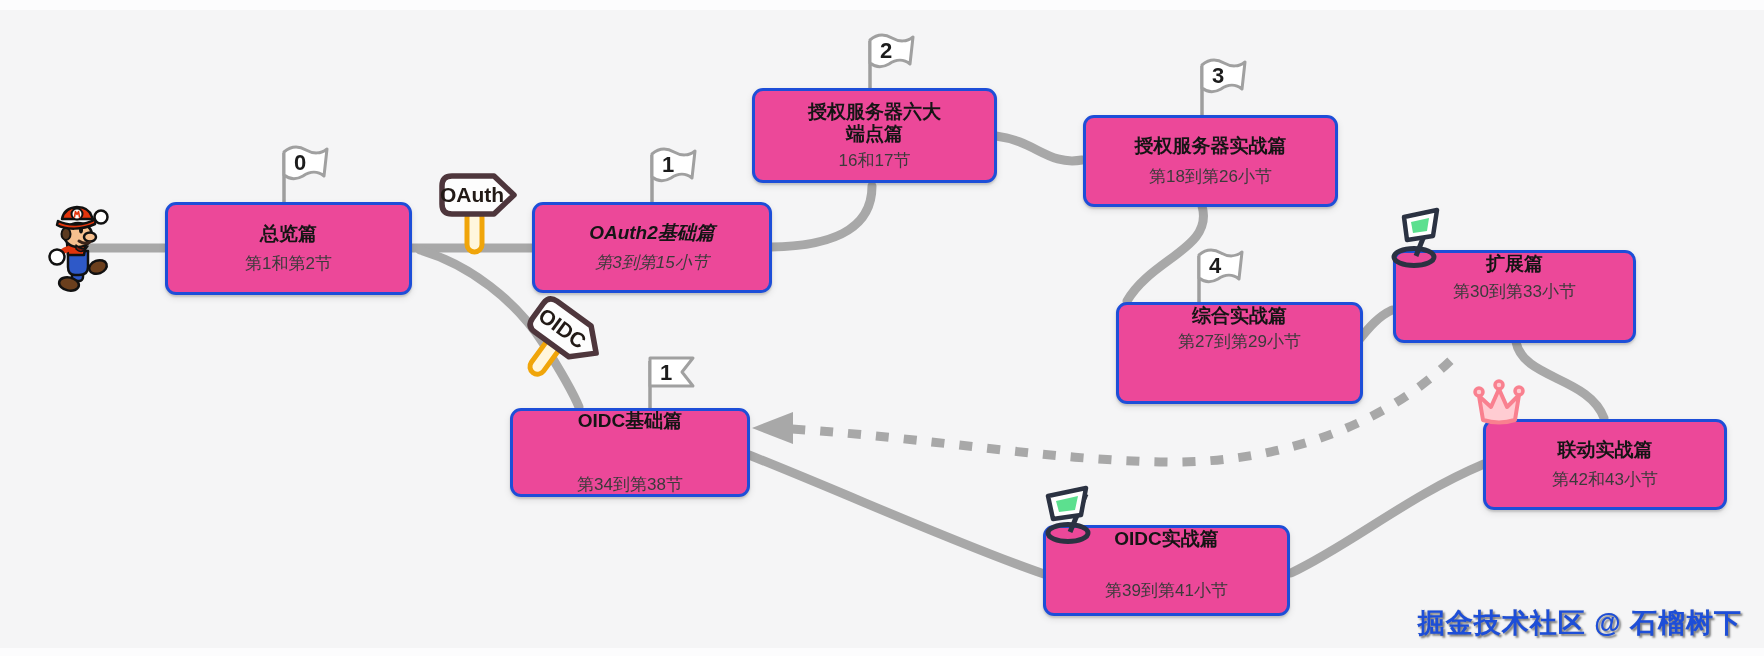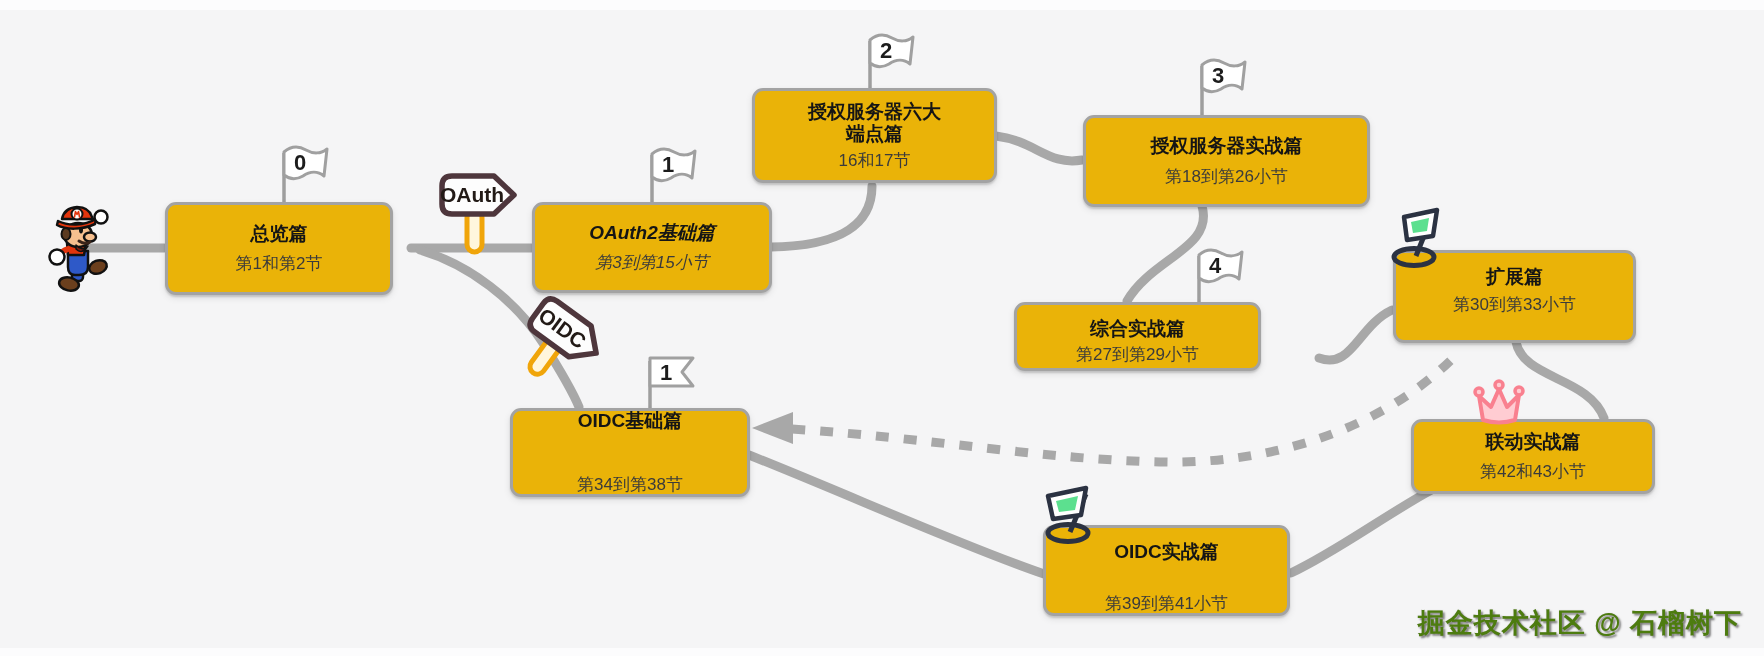--- a/index.html
+++ b/index.html
@@ -8,40 +8,40 @@
     background:#f5f5f6;
     font-family:"Liberation Sans","DejaVu Sans",sans-serif;
   }
   .edge-strip{position:absolute;left:0;width:100%;background:#fcfcfd;z-index:0;}
   #strip-top{top:0;height:10px;}
   #strip-bottom{bottom:0;height:8px;}
   svg.layer{position:absolute;left:0;top:0;pointer-events:none;}
   #layer-under{z-index:1;}
   #layer-over{z-index:3;}
   .node{
-    position:absolute;z-index:2;background:#eab308;
-    border:3px solid #a3a3a3;border-radius:11px;
+    position:absolute;z-index:2;background:#ec4899;
+    border:3px solid #1d4ed8;border-radius:11px;
     box-sizing:border-box;
     display:flex;flex-direction:column;align-items:center;justify-content:center;
     row-gap:10px;
     box-shadow:0 2px 2px rgba(0,0,0,.14), 0 3px 7px rgba(0,0,0,.10);
     cursor:pointer;
   }
   .node .title{
     font-weight:bold;font-size:19px;color:#151515;line-height:1.18;
     text-align:center;white-space:pre-line;
   }
   .node .subtitle{
     font-size:17px;color:#3b3b3b;text-align:center;line-height:1.1;
   }
-  .node.text-high{justify-content:flex-start;padding-top:13px;row-gap:8px;}
+  .node.text-high{justify-content:flex-start;row-gap:8px;}
   .node.tight{row-gap:6px;}
   #watermark{
     position:absolute;z-index:4;right:22px;top:605px;
-    font-size:27px;font-weight:bold;letter-spacing:1px;color:#4d7c0f;
+    font-size:27px;font-weight:bold;letter-spacing:1px;color:#1d4ed8;
     text-shadow:2px 2px 2px rgba(120,120,120,.95), 0 0 1px rgba(150,150,150,.6);
   }
   text.flag-num{font:bold 22px "Liberation Sans",sans-serif;fill:#1c1c1c;}
   text.sign-label{font:bold 21px "Liberation Sans",sans-serif;fill:#221a16;}
 </style>
 </head>
 <body>
 
 <div class="edge-strip" id="strip-top"></div>
 <div class="edge-strip" id="strip-bottom"></div>
@@ -138,52 +138,52 @@
 
     <path d="M18 14 Q20 3 33 2 Q45 2 48 12 L49 14 Z" fill="#e3350d" stroke="#111" stroke-width="2.5"></path>
     <path d="M14 16 C24 21 40 21 52 14 L51 19 C38 25 22 25 13 20 Z" fill="#e3350d" stroke="#111" stroke-width="2.5"></path>
     <circle cx="33" cy="9" r="5.5" fill="#ffffff" stroke="#111" stroke-width="2"></circle>
     <path d="M30.5 12 L31.5 6.5 L33 9.5 L34.5 6.5 L35.5 12" stroke="#e3350d" stroke-width="1.6" fill="none"></path>
 
     <circle cx="57" cy="12" r="6.5" fill="#ffffff" stroke="#111" stroke-width="2.5"></circle>
   </g>
 </svg>
 
-<div class="node" style="left:165px;top:202px;width:228px;height:93px;">
+<div class="node" style="left:165px;top:202px;width:247px;height:93px;">
   <div class="title">总览篇</div>
   <div class="subtitle">第1和第2节</div>
 </div>
 
 <div class="node" style="left:532px;top:202px;width:240px;height:91px;font-style:italic;">
   <div class="title">OAuth2基础篇</div>
   <div class="subtitle">第3到第15小节</div>
 </div>
 
 <div class="node tight" style="left:752px;top:88px;width:245px;height:95px;row-gap:6px;">
   <div class="title">授权服务器六大
 端点篇</div>
   <div class="subtitle">16和17节</div>
 </div>
 
-<div class="node" style="left:1083px;top:115px;width:287px;height:92px;">
+<div class="node" style="left:1083px;top:115px;width:255px;height:92px;">
   <div class="title">授权服务器实战篇</div>
   <div class="subtitle">第18到第26小节</div>
 </div>
 
-<div class="node text-high tight" style="left:1014px;top:302px;width:247px;height:69px;">
+<div class="node text-high tight" style="left:1116px;top:302px;width:247px;height:102px;">
   <div class="title">综合实战篇</div>
   <div class="subtitle">第27到第29小节</div>
 </div>
 
 <div class="node text-high" style="left:1393px;top:250px;width:243px;height:93px;">
   <div class="title">扩展篇</div>
   <div class="subtitle">第30到第33小节</div>
 </div>
 
-<div class="node" style="left:1411px;top:419px;width:244px;height:75px;">
+<div class="node" style="left:1483px;top:419px;width:244px;height:91px;">
   <div class="title">联动实战篇</div>
   <div class="subtitle">第42和43小节</div>
 </div>
 
 <div class="node" style="left:510px;top:408px;width:240px;height:89px;gap:44px;">
   <div class="title">OIDC基础篇</div>
   <div class="subtitle">第34到第38节</div>
 </div>
 
 <div class="node text-high tight" style="left:1043px;top:525px;width:247px;height:91px;gap:32px;">

